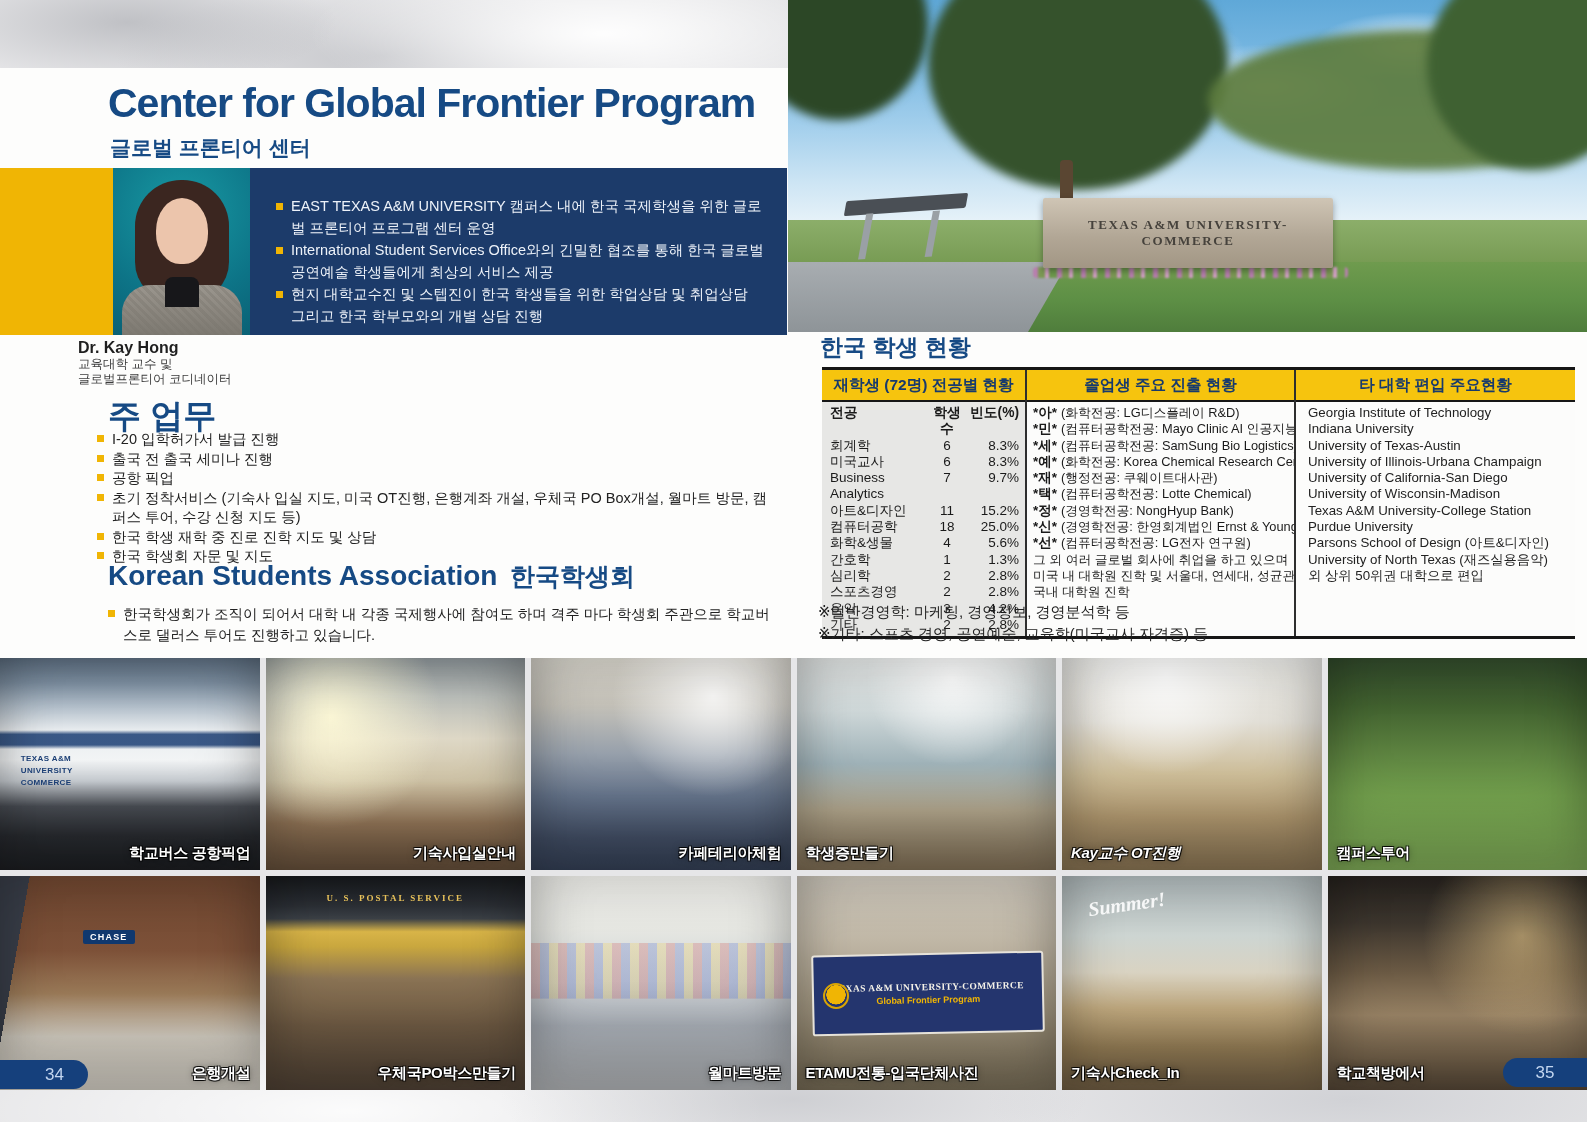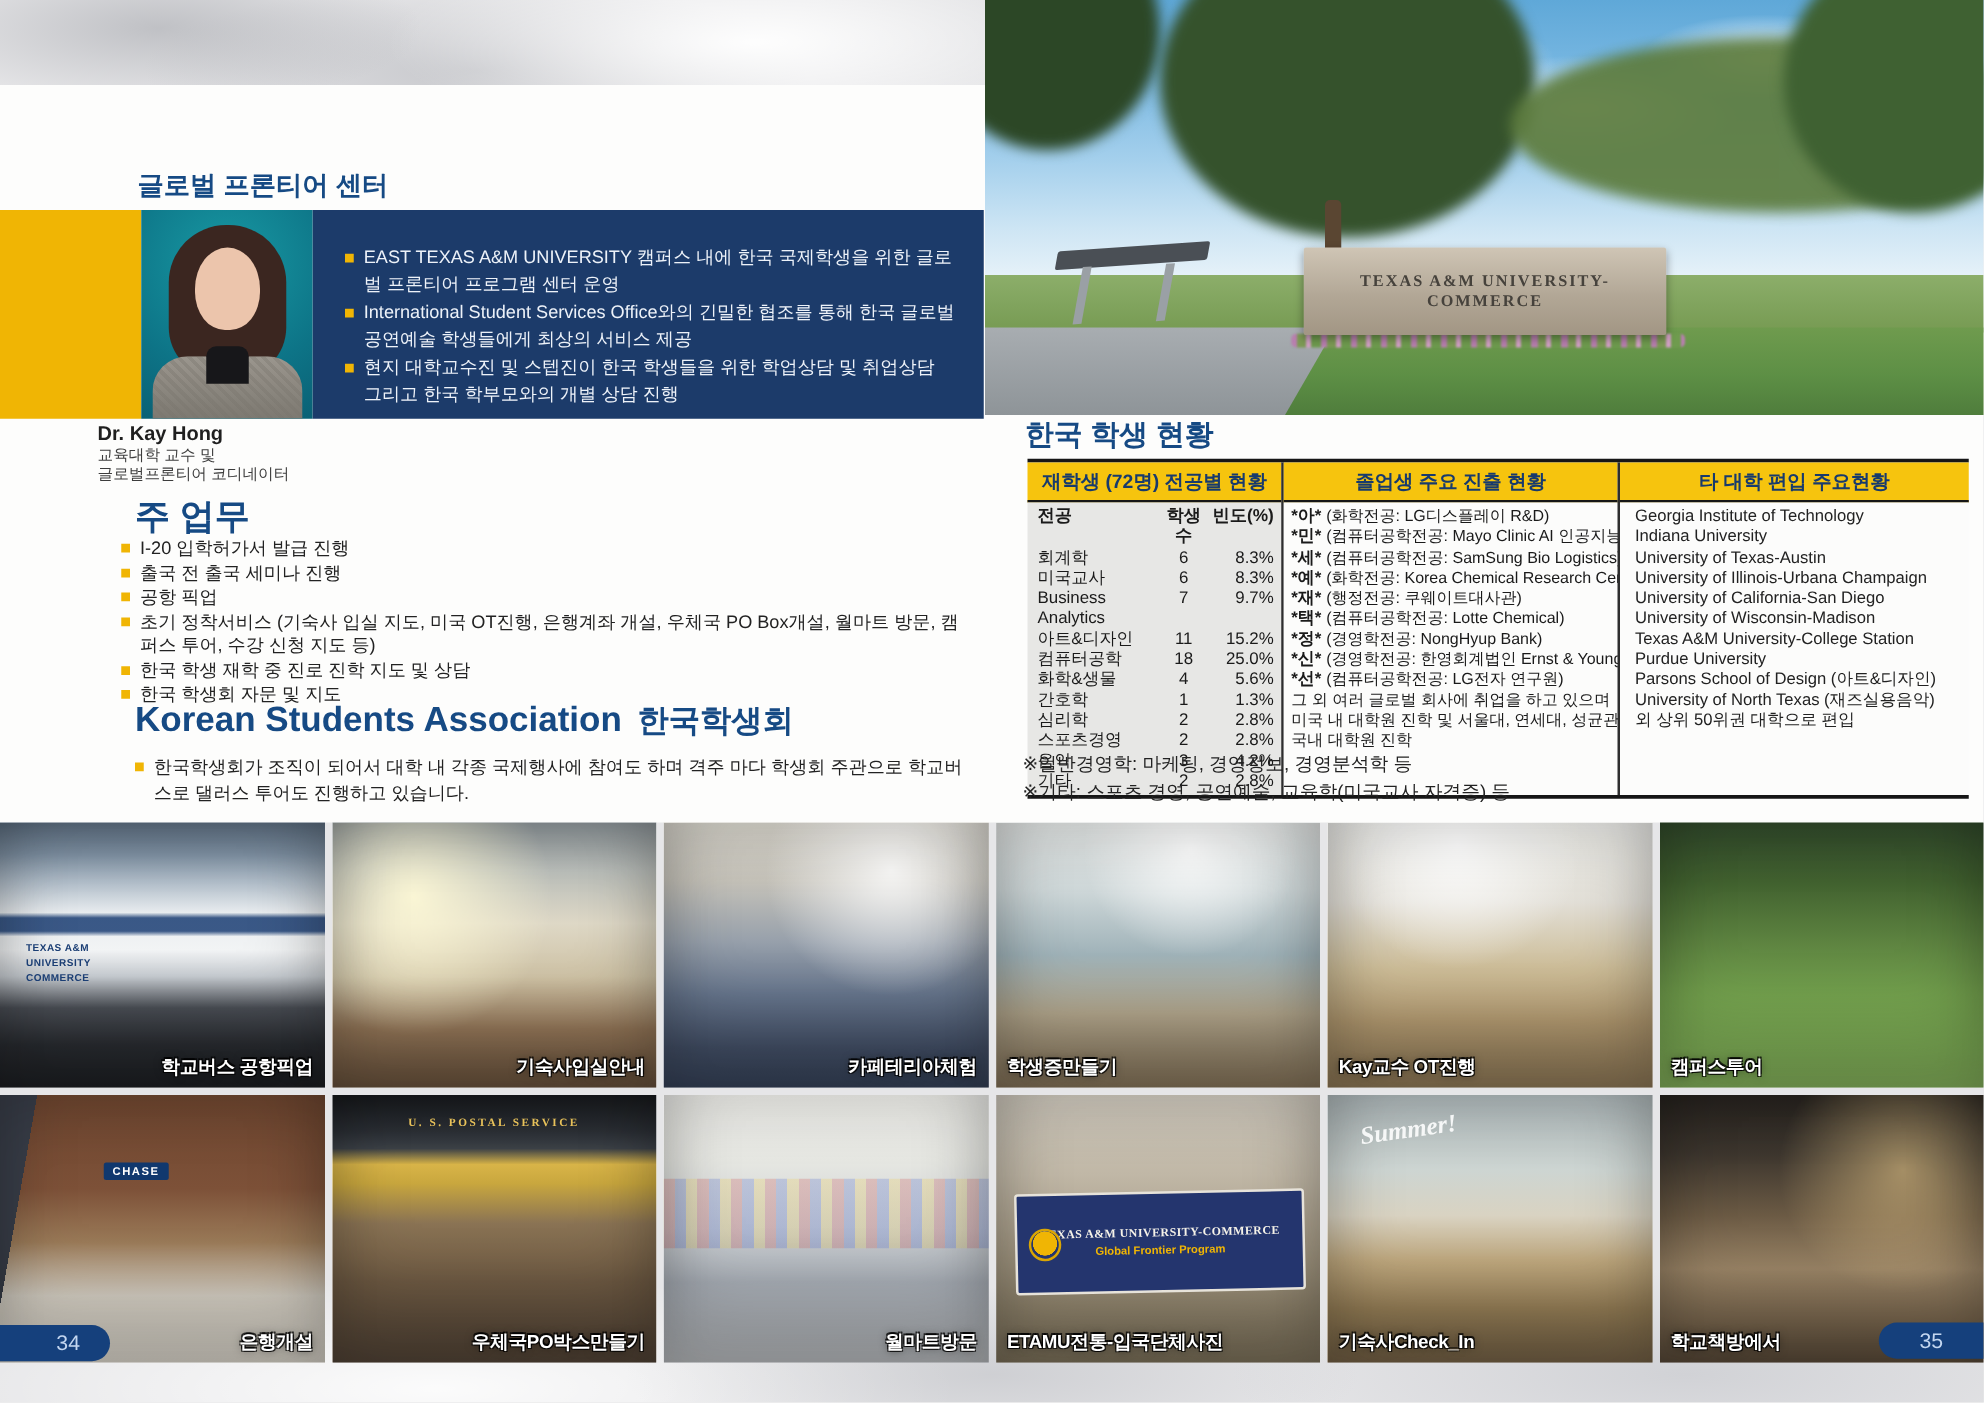--- a/index.html
+++ b/index.html
@@ -38,21 +38,21 @@
 
   .bullet-item{position:relative;padding-left:15px;display:block;}
   .sq{position:absolute;left:0;top:6px;width:7px;height:7px;background:#f0b504;}
 
   .prof-cap{position:absolute;left:78px;top:339px;width:195px;}
   .prof-name{font-weight:bold;font-size:16px;color:#1f1f1f;line-height:18px;}
   .prof-role{font-size:12.5px;color:#3c3c3c;line-height:15px;}
 
   
   .sec-title{position:absolute;font-weight:bold;color:#164a84;}
-  #duties-title{left:108px;top:394px;font-size:28px;}
+  #duties-title{left:108px;top:394px;font-size:33px;}
   #duties-list{position:absolute;left:97px;top:430px;width:674px;margin:0;padding:0;list-style:none;}
   #duties-list .btxt{color:#222;font-size:14.5px;line-height:19.5px;display:block;}
   #duties-list .sq{top:5px;}
   #ksa-title{left:108px;top:560px;}
   #ksa-title .en{font-size:28px;}
   #ksa-title .ko{font-size:25px;margin-left:8px;}
   #ksa-list{position:absolute;left:108px;top:604px;width:676px;margin:0;padding:0;list-style:none;}
   #ksa-list .btxt{color:#222;font-size:14.5px;line-height:21px;display:block;}
 
   
@@ -122,21 +122,21 @@
     radial-gradient(circle at 25% 28%, rgba(255,250,215,.9), transparent 45%),
     linear-gradient(180deg,#8a9296 0%,#b9bdb9 18%,#ded8c6 38%,#cfc3a6 58%,#97795a 78%,#6f5740 100%);}
   .scene-cafeteria{background:
     radial-gradient(circle at 70% 18%, rgba(255,255,255,.85), transparent 40%),
     linear-gradient(180deg,#d9d6cd 0%,#c5c2b9 22%,#97a0ab 45%,#66758c 65%,#46536b 85%,#39465e 100%);}
   .scene-office{background:
     radial-gradient(circle at 60% 10%, rgba(255,255,255,.9), transparent 35%),
     linear-gradient(180deg,#e4e7e6 0%,#cfd8d9 25%,#9fb2b8 50%,#b3a78d 72%,#8d7a5e 100%);}
   .scene-classroom{background:
     radial-gradient(circle at 40% 8%, rgba(255,255,255,.95), transparent 40%),
-    linear-gradient(180deg,#efefeb 0%,#e2dfd7 30%,#cdbd98 55%,#b59c72 75%,#97805c 100%);}
+    linear-gradient(180deg,#efefeb 0%,#e2dfd7 30%,#cdbd98 55%,#b59c72 75%,#97805c 100%); font-style: italic;}
   .scene-lawn{background:linear-gradient(180deg,#31492b 0%,#41612f 22%,#5d8340 45%,#74a24e 65%,#83b459 85%,#8cbb60 100%);}
   .scene-bank{background:
     linear-gradient(100deg,#3a3f4a 0 10%, rgba(0,0,0,0) 10%),
     linear-gradient(180deg,#6e4630 0%,#7d5138 35%,#9a7a58 55%,#d8d2c6 75%,#e6e1d6 100%);}
   .plabel-bank{top:25%;left:32%;background:#10386e;color:#fff;font-size:9px;font-weight:bold;padding:2px 7px;border-radius:2px;letter-spacing:1.2px;}
   .scene-postal{background:linear-gradient(180deg,#17191c 0%,#2c3036 14%,#3c4147 20%,#d8b448 26%,#c9a73e 33%,#8a7354 48%,#6e5a43 70%,#57483a 100%);}
   .plabel-postal{top:8%;width:100%;text-align:center;color:#e8c25a;font-family:"Liberation Serif",serif;font-size:9px;font-weight:bold;letter-spacing:2px;}
   .scene-walmart{background:
     repeating-linear-gradient(90deg, rgba(200,60,60,.22) 0 9px, rgba(60,90,200,.22) 9px 18px, rgba(240,200,60,.22) 18px 27px) 0 42%/100% 26% no-repeat,
     linear-gradient(180deg,#f1f1ed 0%,#e6e7e2 25%,#cdd1d4 50%,#a8aeb6 70%,#c2c5c8 100%);}
@@ -174,20 +174,21 @@
     <div class="h-mid"></div>
     <div class="h-lawn"></div>
     <div class="h-road"></div>
     <div class="h-shelter"></div>
     <div class="h-flowers"></div>
     <div class="h-sign">
       <span>TEXAS A&amp;M UNIVERSITY-COMMERCE</span>
     </div>
   </div>
 
+  <div class="title">Center for Global Frontier Program</div>
   <div class="subtitle">글로벌 프론티어 센터</div>
 
   <div class="strip">
     <div class="y-block"></div>
     <div class="portrait">
       <div class="p-hair"></div>
       <div class="p-face"></div>
       <div class="p-body"></div>
       <div class="p-neck"></div>
     </div>

